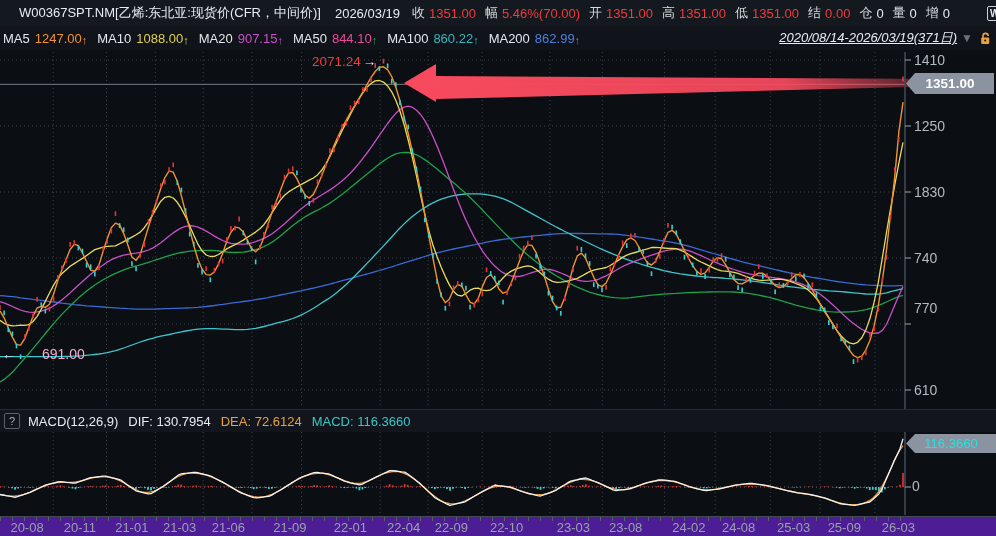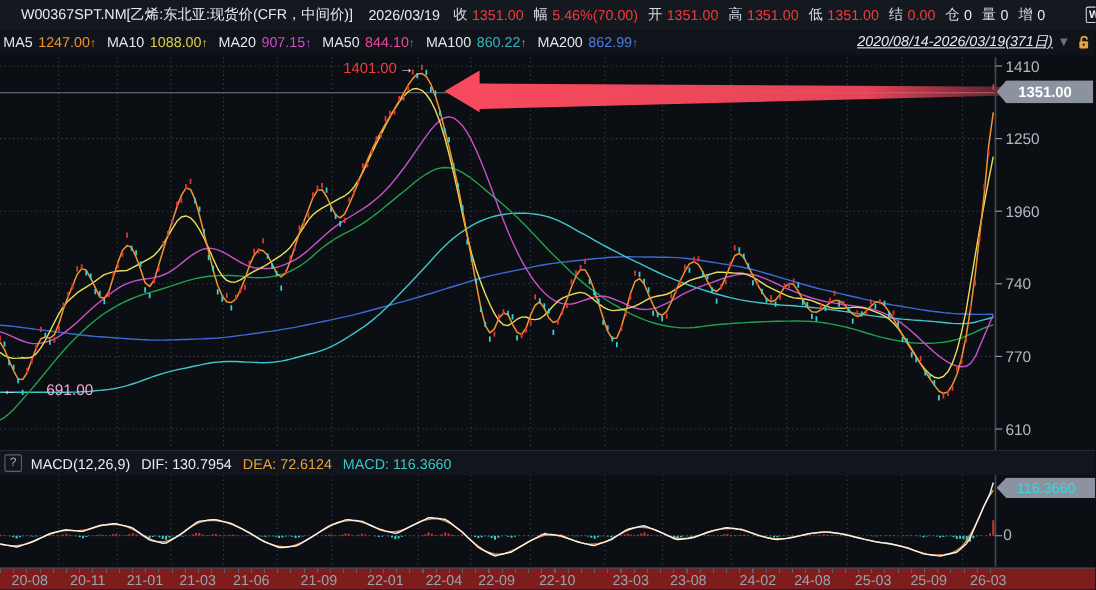--- a/index.html
+++ b/index.html
@@ -41,21 +41,21 @@
   .ann-left .v{color:#f9a8d4;margin-left:25px;}
   .macd-row{position:absolute;left:0;top:409px;width:996px;height:22px;background:#12161c;
         border-top:1px solid #262b33;display:flex;align-items:center;font-size:13px;z-index:5;white-space:nowrap;}
   .help-box{margin:0 8px 0 4px;border:1px solid #5a616b;color:#aab1ba;font-size:11px;
         width:14px;height:14px;display:flex;align-items:center;justify-content:center;border-radius:2px;cursor:pointer;}
   .macd-row .name{color:#e8ebef;margin-right:10px;}
   .macd-row .dif{color:#e8ebef;margin-right:10px;}
   .macd-row .dea{color:#e8a33d;margin-right:10px;}
   .macd-row .macdv{color:#35c8c8;}
   .zero-label{position:absolute;left:912px;top:478px;font-size:14px;color:#b4bac2;z-index:4;}
-  .x-axis{position:absolute;left:0;top:516px;width:996px;height:20px;background:#7f1d1d;
+  .x-axis{position:absolute;left:0;top:516px;width:996px;height:20px;background:#4c1d95;
         border-top:1px solid #454b55;z-index:5;}
   .x-axis .ticks{position:absolute;left:0;top:0;width:905px;height:4px;
         background:repeating-linear-gradient(90deg,#596069 0 1px,transparent 1px 12px);}
   .x-lbl{position:absolute;top:3px;font-size:13px;color:#9aa2ac;}
 </style>
 </head>
 <body>
 
 <svg id="chart-svg" width="996" height="536">
     <defs>
@@ -710,36 +710,36 @@
     <span class="dd-icon">▼</span>
     <svg width="13" height="13" viewBox="0 0 13 13">
       <path d="M4 6 V4 a2.6 2.6 0 0 1 5.2 0" fill="none" stroke="#e8a33d" stroke-width="1.6"></path>
       <rect x="2.2" y="5.6" width="8" height="6.4" rx="1" fill="#e8a33d"></rect>
       <circle cx="6.2" cy="8.6" r="1" fill="#10141a"></circle>
     </svg>
   </span>
 </div>
 
 <div class="ann-peak">
-  <span class="v">1401.00</span>
+  <span class="v">2071.24</span>
   <span class="arr">→</span>
 </div>
 <div class="ann-left">
   <span class="arr">←</span>
   <span class="v">691.00</span>
 </div>
 <div class="price-badge">1351.00</div>
 <div class="macd-badge">116.3660</div>
 <div class="zero-label">0</div>
 <div id="y-labels">
     <div class="y-label" style="top: 52px;">1410</div>
     <div class="y-label" style="top: 118px;">1250</div>
-    <div class="y-label" style="top: 184px;">1960</div>
+    <div class="y-label" style="top: 184px;">1830</div>
     <div class="y-label" style="top: 250px;">740</div>
-    <div class="y-label" style="top: 316px;">770</div>
+    <div class="y-label" style="top: 300px;">770</div>
     <div class="y-label" style="top: 382px;">610</div>
   </div>
 
 <div class="macd-row">
   <span class="help-box">?</span>
   <span class="name">MACD(12,26,9)</span>
   <span class="dif"><span>DIF:</span> <span>130.7954</span></span>
   <span class="dea"><span>DEA:</span> <span>72.6124</span></span>
   <span class="macdv"><span>MACD:</span> <span>116.3660</span></span>
 </div>

